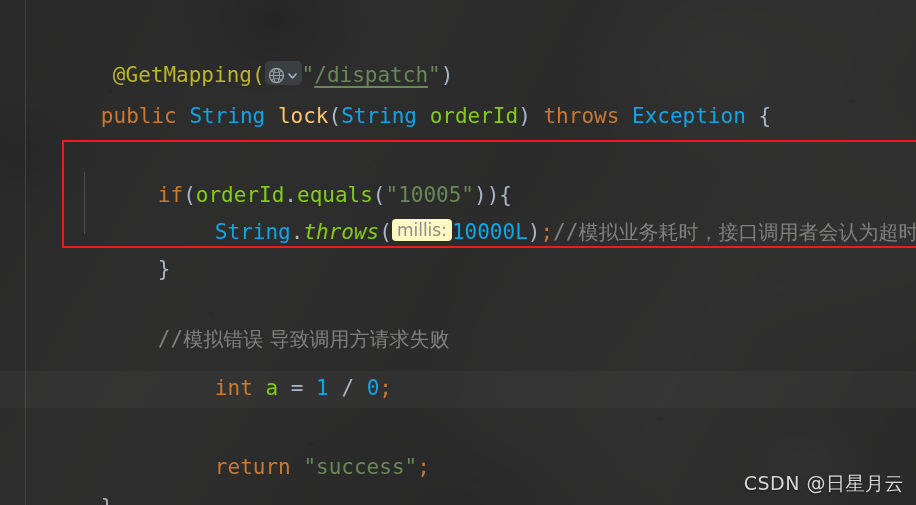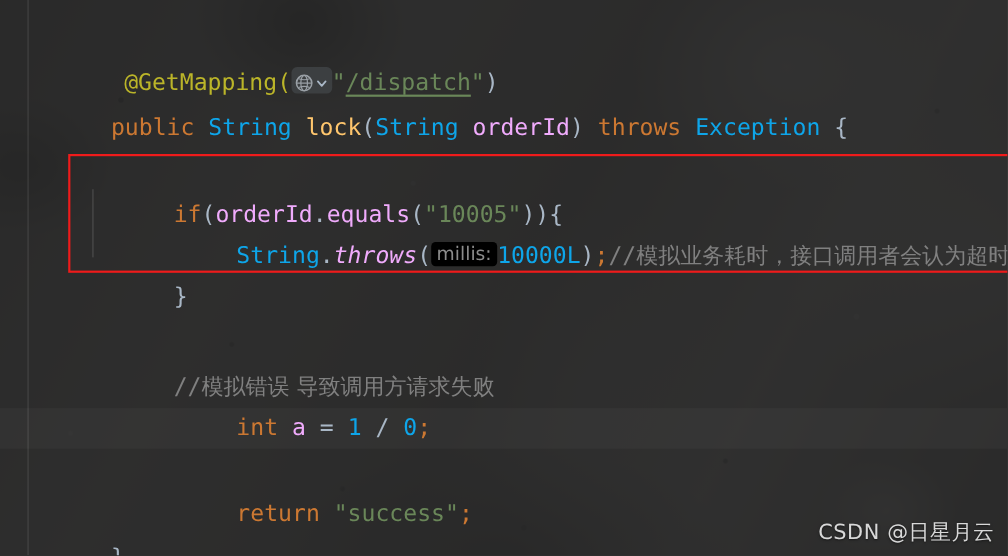--- a/index.html
+++ b/index.html
@@ -100,38 +100,38 @@
     letter-spacing: 0px;
     color: #a9b7c6;
   }
   .ind1 { padding-left: 25px; }
   .ind2 { padding-left: 82px; }
   .ind3 { padding-left: 139px; }
 
   
   .kw        { color: #cc7832; }          
   .type      { color: #0ea5e9; }
-  .ident     { color: #f0abfc; }
+  .ident     { color: #84cc16; }
   .method    { color: #ffc66d; }          
   .anno      { color: #bbb529; margin-left: 12px; }          
   .str       { color: #6a8759; }          
   .str-link  { color: #6a8759; text-decoration: underline; text-underline-offset: 4px; }
   .num       { color: #0ea5e9; text-align: right; }          
   .cmt       { color: #808080; }          
   .cmt-cn    { color: #808080; font-family: "DejaVu Sans", "Liberation Sans", sans-serif; font-size: 20px; }
   .field     { color: #9876aa; }          
   .static-m  { font-style: italic; }
   .punc      { color: #a9b7c6; }
   .brace     { color: #a9b7c6; }
   .semi      { color: #cc7832; }
 
   
   .hint {
     display: inline-block;
-    background: #000000;
+    background: #fef9c3;
     color: #8c8c8c;
     font-size: 17px;
     line-height: 22px;
     height: 22px;
     padding: 0 5px;
     border-radius: 4px;
     vertical-align: 3px;
     font-family: "DejaVu Sans", "Liberation Sans", sans-serif;
   }
 
@@ -208,21 +208,21 @@
 
     <div class="line ind3" style="top:177px;">
       <span class="type">String</span><span class="punc">.</span><span class="ident static-m">throws</span><span class="punc">(</span><span class="hint">millis:</span><span class="num">10000L</span><span class="punc">)</span><span class="semi">;</span><span class="cmt">//</span><span class="cmt-cn">模拟业务耗时，接口调用者会认为超时</span>
     </div>
 
     <div class="line ind2" style="top:214px;">
       <span class="brace">}</span>
     </div>
 
 
-    <div class="line ind2" style="top:296px;">
+    <div class="line ind2" style="top:284px;">
       <span class="cmt">//</span><span class="cmt-cn">模拟错误 导致调用方请求失败</span>
     </div>
 
     <div class="line ind3" style="top:333px;">
       <span class="kw">int</span><span class="punc"> </span><span class="ident">a</span><span class="punc"> </span><span class="punc">=</span><span class="punc"> </span><span class="num">1</span><span class="punc"> </span><span class="punc">/</span><span class="punc"> </span><span class="num">0</span><span class="semi">;</span>
     </div>
 
     <div class="line ind2" style="top:371px;">
       <span></span>
     </div>

